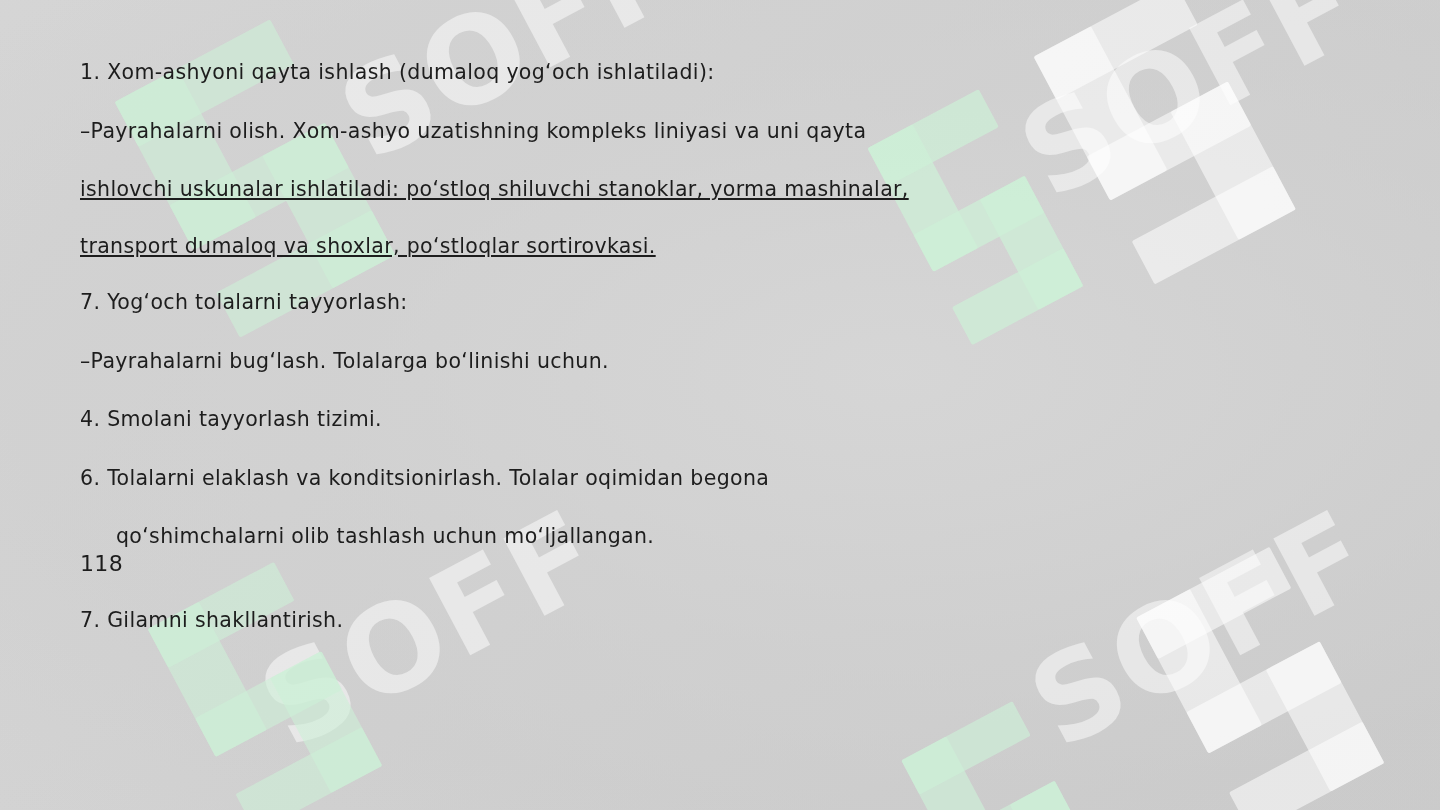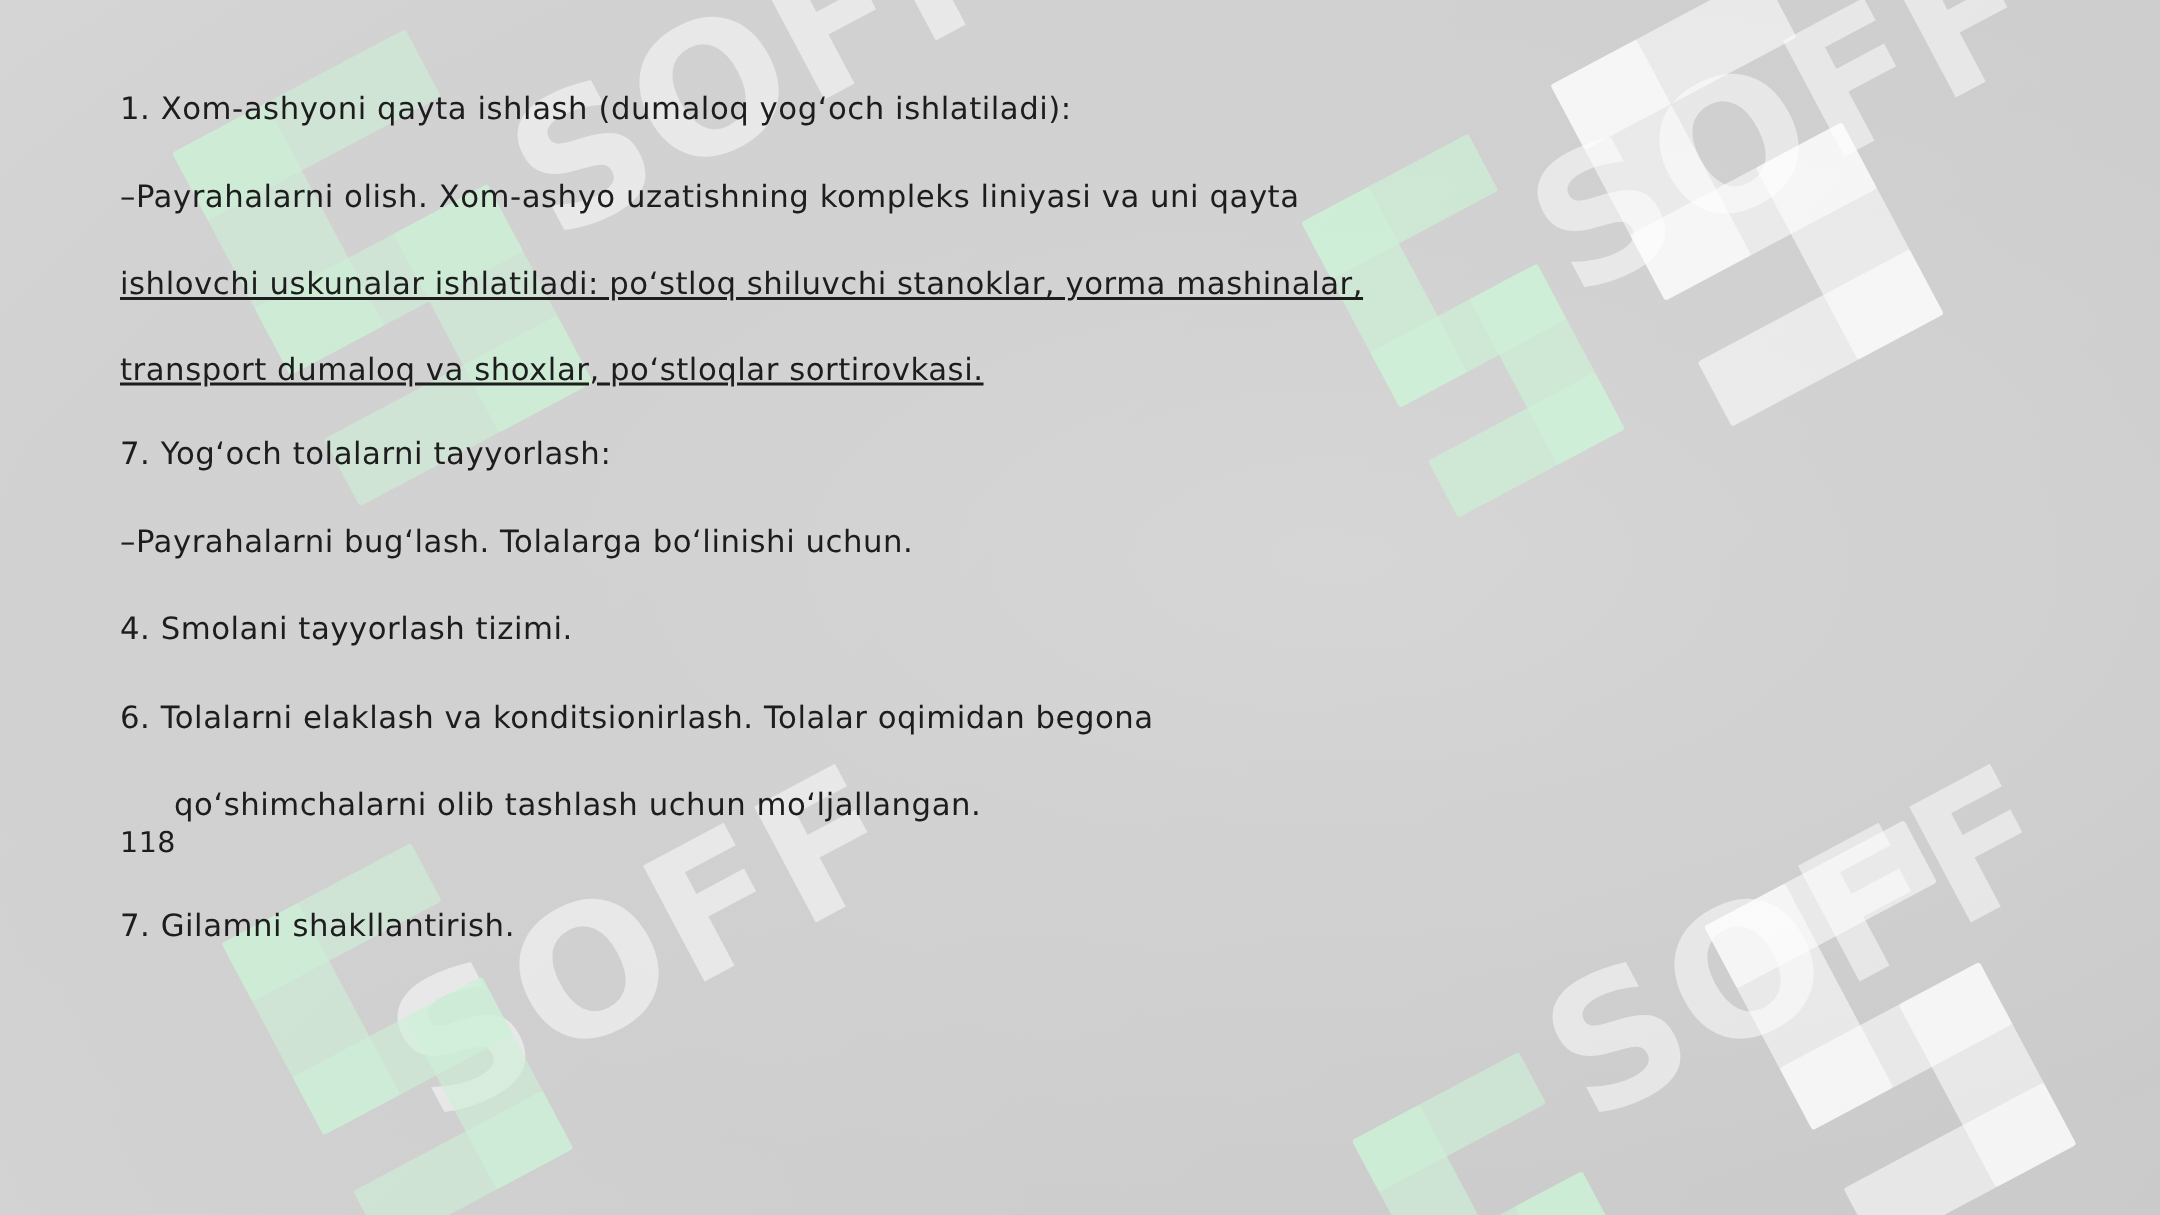--- a/index.html
+++ b/index.html
@@ -90,21 +90,21 @@
     margin-bottom: 38px;
     white-space: pre-wrap;
   }
   .line.wrap-follow {
     margin-bottom: 36px;
     text-decoration: underline;
   }
 
   .page-number {
     color: #1d1d1d;
-    font-size: 19px;
+    font-size: 22px;
     letter-spacing: 0.35px;
     margin-top: -26px;
     margin-bottom: 34px;
   }
 </style>
 </head>
 <body>
 
 <div class="slide">
 

